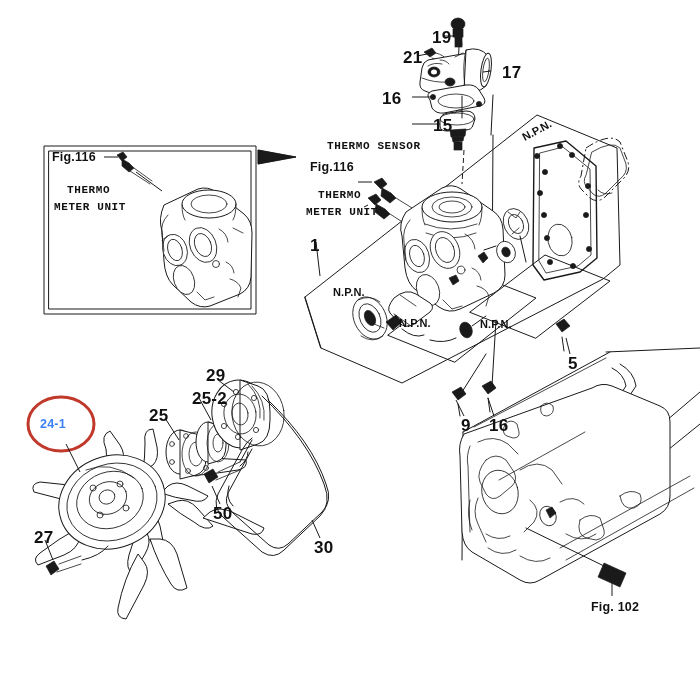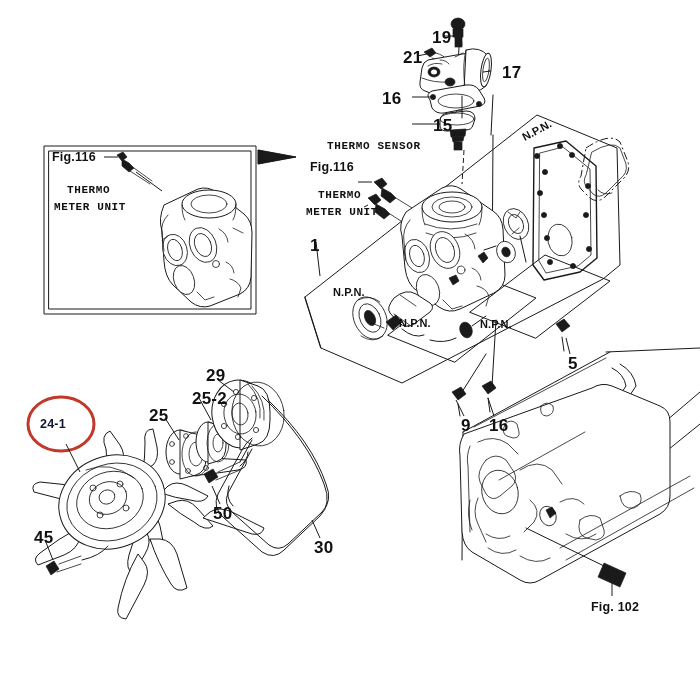--- a/index.html
+++ b/index.html
@@ -7,21 +7,21 @@
   body{width:700px;height:700px;overflow:hidden;
        font-family:"Liberation Sans","DejaVu Sans",sans-serif;}
   #stage{position:relative;width:700px;height:700px;background:#fff;}
   #stage svg{position:absolute;left:0;top:0;}
   .lbl{position:absolute;font-family:"Liberation Sans","DejaVu Sans",sans-serif;
        color:#111;white-space:nowrap;font-weight:700;letter-spacing:.2px;}
   .n{font-size:17px;}
   .fig{font-size:12.5px;}
   .cap{font-size:11px;letter-spacing:.6px;font-family:Liberation Mono, monospace;}
   .npn{font-size:11px;letter-spacing:.1px;}
-  .redlbl{font-size:12.5px;color:#0f172a;}
+  .redlbl{font-size:12.5px;color:#3b82f6;}
 </style>
 </head>
 <body>
 
 <div id="stage">
 
 <svg width="700" height="700" viewBox="0 0 700 700">
   <defs>
     <style>
       .ln{fill:none;stroke:#1a1a1a;stroke-width:1;stroke-linecap:round;stroke-linejoin:round;}
@@ -407,21 +407,21 @@
 <div class="lbl n" style="left:397px;top:116px;margin-left:36px;">15</div>
 <div class="lbl n" style="left:310px;top:236px;">1</div>
 <div class="lbl n" style="left:568px;top:354px;">5</div>
 <div class="lbl n" style="left:461px;top:416px;">9</div>
 <div class="lbl n" style="left:489px;top:416px;">16</div>
 <div class="lbl n" style="left:206px;top:366px;">29</div>
 <div class="lbl n" style="left:192px;top:389px;">25-2</div>
 <div class="lbl n" style="left:149px;top:406px;">25</div>
 <div class="lbl n" style="left:213px;top:504px;">50</div>
 <div class="lbl n" style="left:314px;top:538px;">30</div>
-<div class="lbl n" style="left:34px;top:528px;">45</div>
+<div class="lbl n" style="left:34px;top:528px;">27</div>
 <div class="lbl redlbl" style="left:40px;top:417px;">24-1</div>
 
 <div class="lbl npn" style="left:521px;top:124px;transform:rotate(-28deg);">N.P.N.</div>
 <div class="lbl npn" style="left:333px;top:286px;">N.P.N.</div>
 <div class="lbl npn" style="left:399px;top:317px;">N.P.N.</div>
 <div class="lbl npn" style="left:480px;top:318px;">N.P.N.</div>
 
 <div class="lbl fig" style="left:591px;top:600px;">Fig. 102</div>
 
 </div>

